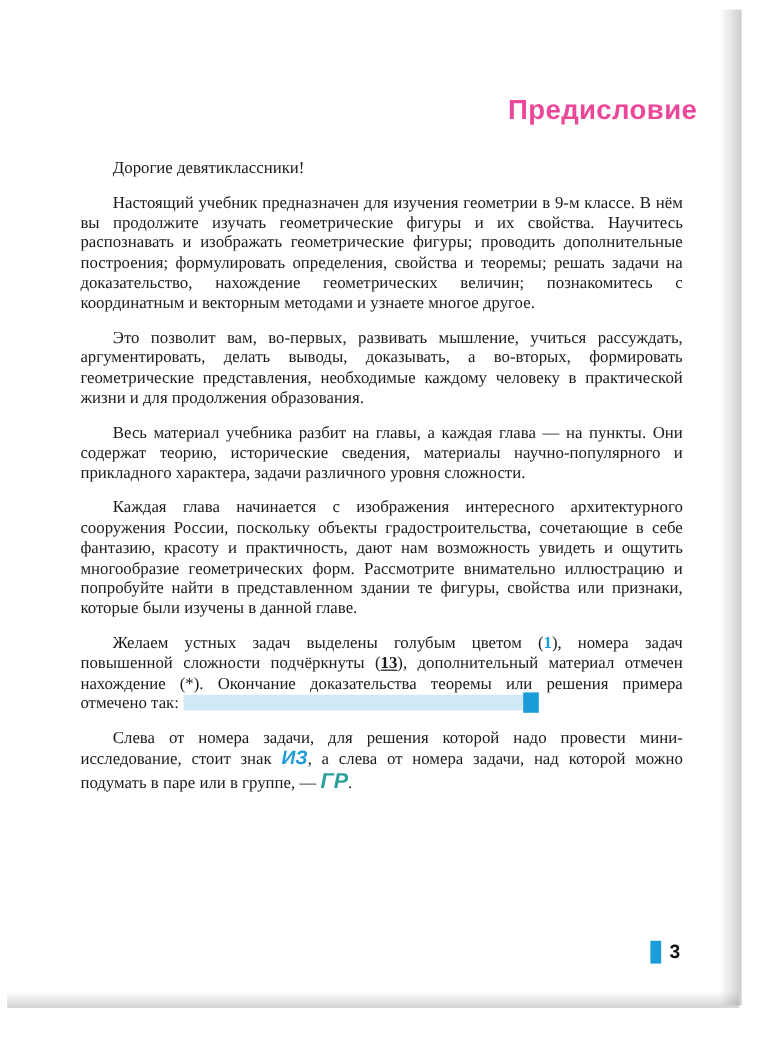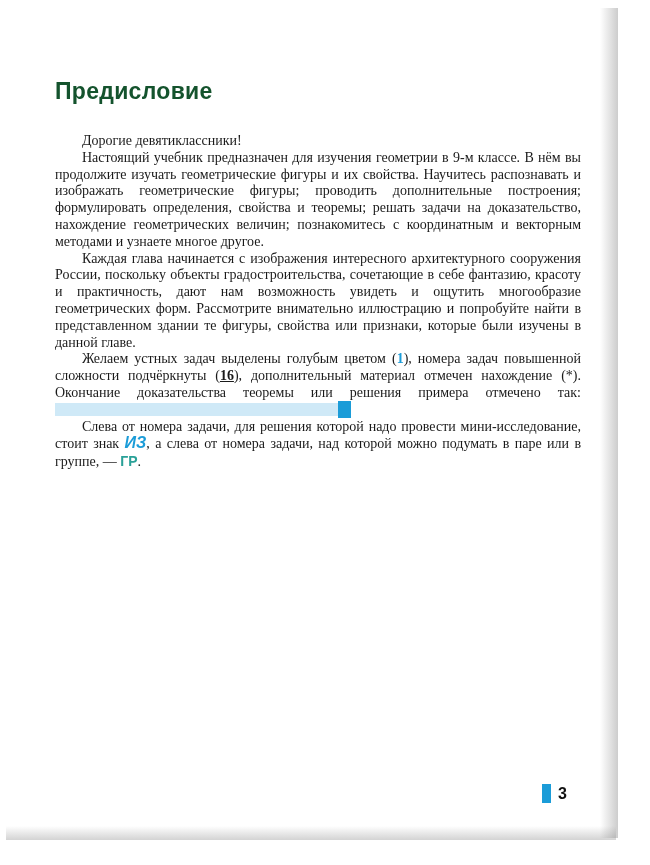--- a/index.html
+++ b/index.html
@@ -50,24 +50,25 @@
     left: 49px;
     top: 70px;
     width: 526px;
   }
   .title {
     font-family: "Liberation Sans", sans-serif;
     font-weight: bold;
     font-size: 23px;
     letter-spacing: 0.3px;
     margin: 0 0 28px 0;
-    color: #14532d;
+    color: #ec4899;
+    text-align: right;
   }
   p {
-    margin: 0;
+    margin: 12px;
     font-size: 14px;
     line-height: 16.8px;
     text-align: justify;
     text-indent: 27px;
     hyphens: auto;
     -webkit-hyphens: auto;
   }
   .blue-num {
     color: var(--accent-blue);
     font-weight: bold;
@@ -80,21 +81,22 @@
     color: var(--accent-blue);
     font-family: "Liberation Sans", sans-serif;
     font-weight: bold;
     font-style: italic;
     font-size: 16px;
   }
   .sign-gr {
     color: var(--badge-teal);
     font-family: "Liberation Sans", sans-serif;
     font-weight: bold;
-    font-size: 14px;
+    font-style: italic;
+    font-size: 18px;
   }
   .qed-bar {
     display: inline-block;
     position: relative;
     width: 296px;
     height: 13px;
     background: var(--highlight-blue);
     vertical-align: -2px;
   }
   .qed-end {
@@ -132,25 +134,27 @@
 <div class="scan-page">
 
   <div class="content">
 
     <h1 class="title">Предисловие</h1>
 
     <p>Дорогие девятиклассники!</p>
 
     <p>Настоящий учебник предназначен для изучения геометрии в 9-м классе. В нём вы продолжите изучать геометрические фигуры и их свойства. Научитесь распознавать и изображать геометрические фигуры; проводить дополнительные построения; формулировать определения, свойства и теоремы; решать задачи на доказательство, нахождение геометрических величин; познакомитесь с координатным и векторным методами и узнаете многое другое.</p>
 
+    <p>Это позволит вам, во-первых, развивать мышление, учиться рассуждать, аргументировать, делать выводы, доказывать, а во-вторых, формировать геометрические представления, необходимые каждому человеку в практической жизни и для продолжения образования.</p>
 
+    <p>Весь материал учебника разбит на главы, а каждая глава — на пункты. Они содержат теорию, исторические сведения, материалы научно-популярного и прикладного характера, задачи различного уровня сложности.</p>
 
     <p>Каждая глава начинается с изображения интересного архитектурного сооружения России, поскольку объекты градостроительства, сочетающие в себе фантазию, красоту и практичность, дают нам возможность увидеть и ощутить многообразие геометрических форм. Рассмотрите внимательно иллюстрацию и попробуйте найти в представленном здании те фигуры, свойства или признаки, которые были изучены в данной главе.</p>
 
-    <p><span>Желаем устных задач выделены голубым цветом (</span><span class="blue-num">1</span><span>), номера задач повышенной сложности подчёркнуты (</span><span class="und-num">16</span><span>), дополнительный материал отмечен нахождение (*). Окончание доказательства теоремы или решения примера отмечено так: </span><span class="qed-bar"><span class="qed-end"></span></span></p>
+    <p><span>Желаем устных задач выделены голубым цветом (</span><span class="blue-num">1</span><span>), номера задач повышенной сложности подчёркнуты (</span><span class="und-num">13</span><span>), дополнительный материал отмечен нахождение (*). Окончание доказательства теоремы или решения примера отмечено так: </span><span class="qed-bar"><span class="qed-end"></span></span></p>
 
     <p><span>Слева от номера задачи, для решения которой надо провести мини-исследование, стоит знак </span><span class="sign-iz">ИЗ</span><span>, а слева от номера задачи, над которой можно подумать в паре или в группе, — </span><span class="sign-gr">ГР</span><span>.</span></p>
 
 
   </div>
 
   <div class="page-footer">
     <span class="page-bar"></span>
     <span class="page-num">3</span>
   </div>

